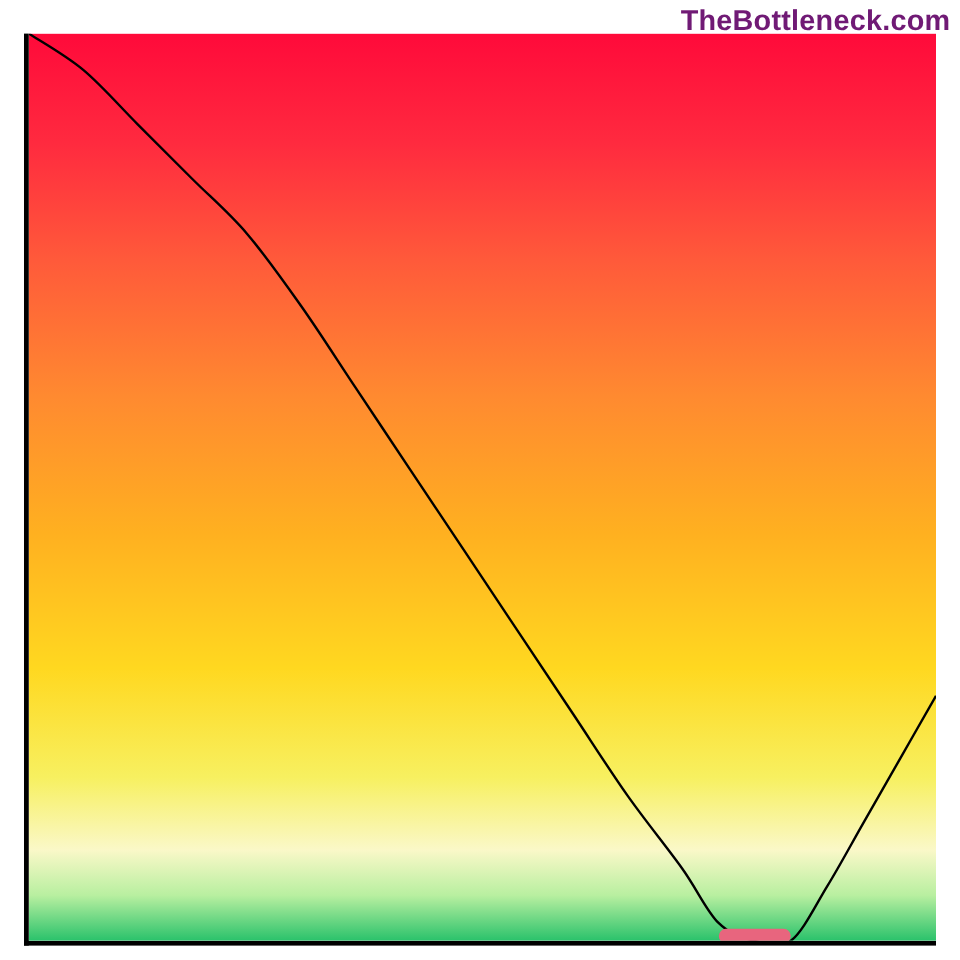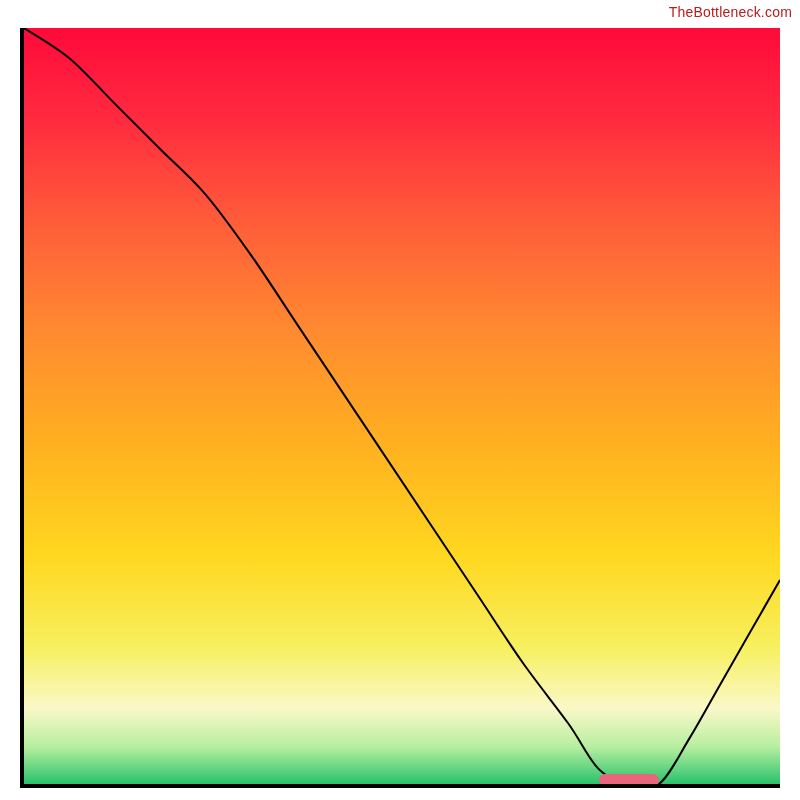--- a/index.html
+++ b/index.html
@@ -12,23 +12,23 @@
   }
   .outer {
     position: relative;
     width: 800px;
     height: 800px;
   }
   .watermark {
     position: absolute;
     top: 4px;
     right: 8px;
-    font-size: 14px;
-    font-weight: normal;
-    color: #b91c1c;
+    font-size: 24px;
+    font-weight: bold;
+    color: #701a75;
     letter-spacing: 0.2px;
   }
   .plot-frame {
     position: absolute;
     left: 20px;
     top: 28px;
     width: 760px;
     height: 760px;
     border-left: 4px solid #000;
     border-bottom: 4px solid #000;

